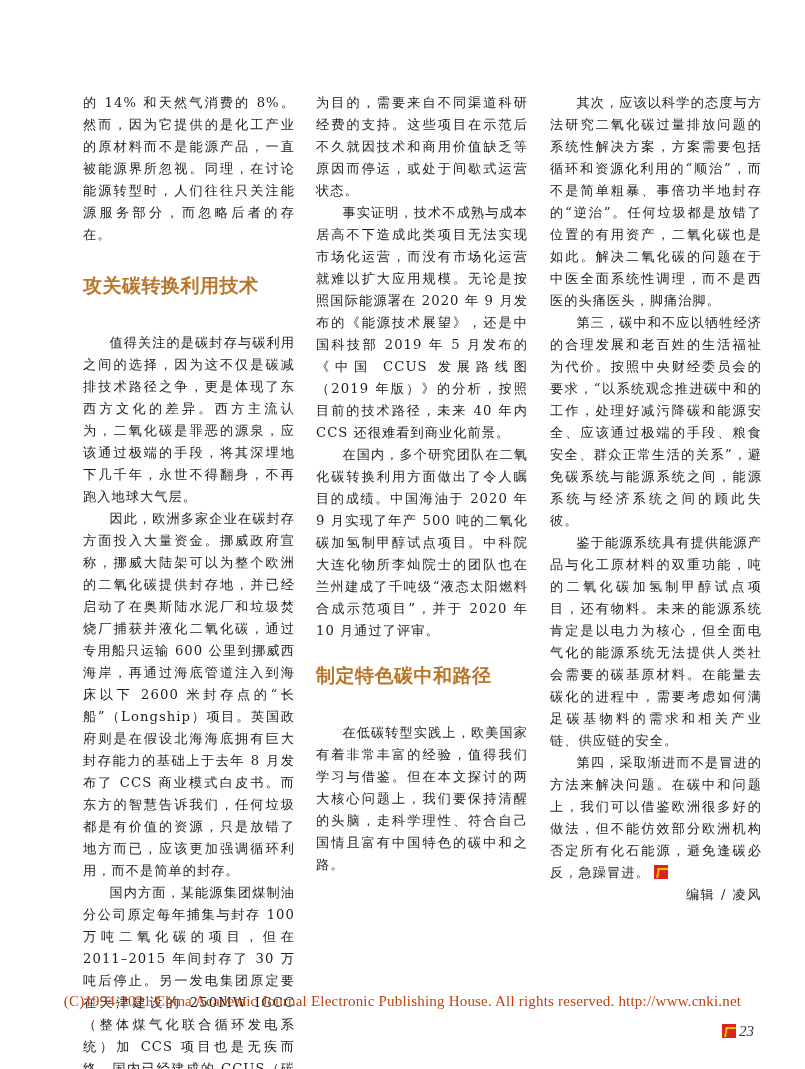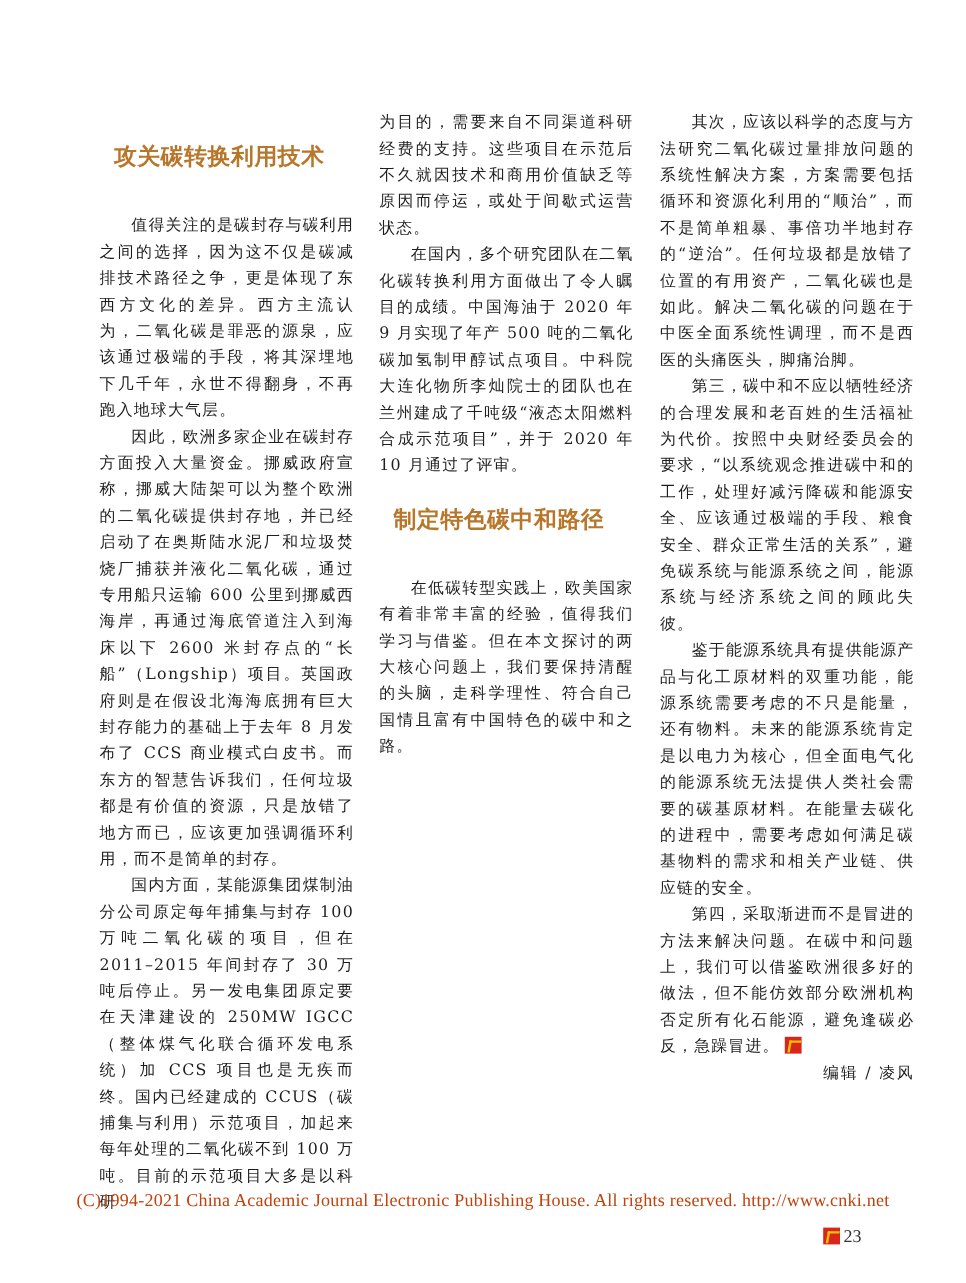--- a/index.html
+++ b/index.html
@@ -13,21 +13,21 @@
     position: absolute; top: 92px; width: 212px;
     font-size: 13.2px; line-height: 22px; letter-spacing: 1.05px;
     text-align: justify;
   }
   .col-1 { left: 83px; }
   .col-2 { left: 316px; }
   .col-3 { left: 550px; }
   .col p { margin: 0; text-indent: 2em; }
   .col p.noindent { text-indent: 0; }
   .col h2 {
-    margin: 12px; font-family: "DejaVu Sans", "Liberation Sans", sans-serif;
+    margin: 0; font-family: "DejaVu Sans", "Liberation Sans", sans-serif;
     font-weight: bold; font-size: 19px; color: #b8762a; letter-spacing: 0.5px;
   }
   .col-1 h2 { margin-top: 26px; margin-bottom: 34px; line-height: 26px; }
   .col-2 h2 { margin-top: 20px; margin-bottom: 34px; line-height: 26px; }
   .end-mark {
     display: inline-block; width: 14px; height: 14px; background: #d9261c;
     vertical-align: -2px; margin-left: 4px; position: relative;
   }
   .end-mark::after {
     content: ""; position: absolute; left: 3px; top: 3px; width: 8px; height: 8px;
@@ -35,49 +35,51 @@
   }
   .editor {
     text-align: right; margin-top: 4px; letter-spacing: 1.5px; text-indent: 0;
   }
   .watermark {
     position: absolute; left: 0; top: 993px; width: 805px; text-align: center;
     font-family: "Liberation Serif", serif; font-size: 15px; color: #c2410c;
     letter-spacing: 0.2px; pointer-events: none; white-space: nowrap;
   }
   .page-number {
-    position: absolute; left: 686px; top: 1023px;
-    font-family: "Liberation Serif", serif; font-size: 15px; color: #333;
+    position: absolute; left: 722px; top: 1023px;
+    font-family: "Liberation Serif", serif; font-size: 15px; color: #333; font-style: italic;
   }
   .page-number .end-mark { margin-left: 0; margin-right: 3px; vertical-align: -2px; }
 </style>
 </head>
 <body>
 
 <div class="page">
 
   <div class="col col-1">
+    <p class="noindent">的 14% 和天然气消费的 8%。然而，因为它提供的是化工产业的原材料而不是能源产品，一直被能源界所忽视。同理，在讨论能源转型时，人们往往只关注能源服务部分，而忽略后者的存在。</p>
     <h2>攻关碳转换利用技术</h2>
     <p>值得关注的是碳封存与碳利用之间的选择，因为这不仅是碳减排技术路径之争，更是体现了东西方文化的差异。西方主流认为，二氧化碳是罪恶的源泉，应该通过极端的手段，将其深埋地下几千年，永世不得翻身，不再跑入地球大气层。</p>
     <p>因此，欧洲多家企业在碳封存方面投入大量资金。挪威政府宣称，挪威大陆架可以为整个欧洲的二氧化碳提供封存地，并已经启动了在奥斯陆水泥厂和垃圾焚烧厂捕获并液化二氧化碳，通过专用船只运输 600 公里到挪威西海岸，再通过海底管道注入到海床以下 2600 米封存点的“长船”（Longship）项目。英国政府则是在假设北海海底拥有巨大封存能力的基础上于去年 8 月发布了 CCS 商业模式白皮书。而东方的智慧告诉我们，任何垃圾都是有价值的资源，只是放错了地方而已，应该更加强调循环利用，而不是简单的封存。</p>
     <p>国内方面，某能源集团煤制油分公司原定每年捕集与封存 100 万吨二氧化碳的项目，但在 2011–2015 年间封存了 30 万吨后停止。另一发电集团原定要在天津建设的 250MW IGCC（整体煤气化联合循环发电系统）加 CCS 项目也是无疾而终。国内已经建成的 CCUS（碳捕集与利用）示范项目，加起来每年处理的二氧化碳不到 100 万吨。目前的示范项目大多是以科研</p>
   </div>
 
   <div class="col col-2">
     <p class="noindent">为目的，需要来自不同渠道科研经费的支持。这些项目在示范后不久就因技术和商用价值缺乏等原因而停运，或处于间歇式运营状态。</p>
+    <p>事实证明，技术不成熟与成本居高不下造成此类项目无法实现市场化运营，而没有市场化运营就难以扩大应用规模。无论是按照国际能源署在 2020 年 9 月发布的《能源技术展望》，还是中国科技部 2019 年 5 月发布的《中国 CCUS 发展路线图（2019 年版）》的分析，按照目前的技术路径，未来 40 年内 CCS 还很难看到商业化前景。</p>
     <p>在国内，多个研究团队在二氧化碳转换利用方面做出了令人瞩目的成绩。中国海油于 2020 年 9 月实现了年产 500 吨的二氧化碳加氢制甲醇试点项目。中科院大连化物所李灿院士的团队也在兰州建成了千吨级“液态太阳燃料合成示范项目”，并于 2020 年 10 月通过了评审。</p>
     <h2>制定特色碳中和路径</h2>
     <p>在低碳转型实践上，欧美国家有着非常丰富的经验，值得我们学习与借鉴。但在本文探讨的两大核心问题上，我们要保持清醒的头脑，走科学理性、符合自己国情且富有中国特色的碳中和之路。</p>
 
   </div>
 
   <div class="col col-3">
     <p>其次，应该以科学的态度与方法研究二氧化碳过量排放问题的系统性解决方案，方案需要包括循环和资源化利用的“顺治”，而不是简单粗暴、事倍功半地封存的“逆治”。任何垃圾都是放错了位置的有用资产，二氧化碳也是如此。解决二氧化碳的问题在于中医全面系统性调理，而不是西医的头痛医头，脚痛治脚。</p>
     <p>第三，碳中和不应以牺牲经济的合理发展和老百姓的生活福祉为代价。按照中央财经委员会的要求，“以系统观念推进碳中和的工作，处理好减污降碳和能源安全、应该通过极端的手段、粮食安全、群众正常生活的关系”，避免碳系统与能源系统之间，能源系统与经济系统之间的顾此失彼。</p>
-    <p>鉴于能源系统具有提供能源产品与化工原材料的双重功能，能源系统需要考虑的不只是能量，还有物料。未来的能源系统肯定是以电力为核心，但全面电气化的能源系统无法提供人类社会需要的碳基原材料。在能量去碳化的进程中，需要考虑如何满足碳基物料的需求和相关产业链、供应链的安全。</p>
+    <p>鉴于能源系统具有提供能源产品与化工原材料的双重功能，吨的二氧化碳加氢制甲醇试点项目，还有物料。未来的能源系统肯定是以电力为核心，但全面电气化的能源系统无法提供人类社会需要的碳基原材料。在能量去碳化的进程中，需要考虑如何满足碳基物料的需求和相关产业链、供应链的安全。</p>
     <p><span>第四，采取渐进而不是冒进的方法来解决问题。在碳中和问题上，我们可以借鉴欧洲很多好的做法，但不能仿效部分欧洲机构否定所有化石能源，避免逢碳必反，急躁冒进。</span><span class="end-mark"></span></p>
     <p class="editor">编辑 / 凌风</p>
   </div>
 
   <div class="watermark">(C)1994-2021 China Academic Journal Electronic Publishing House. All rights reserved.    http://www.cnki.net</div>
 
   <div class="page-number">
     <span class="end-mark"></span><span>23</span>
   </div>
 

